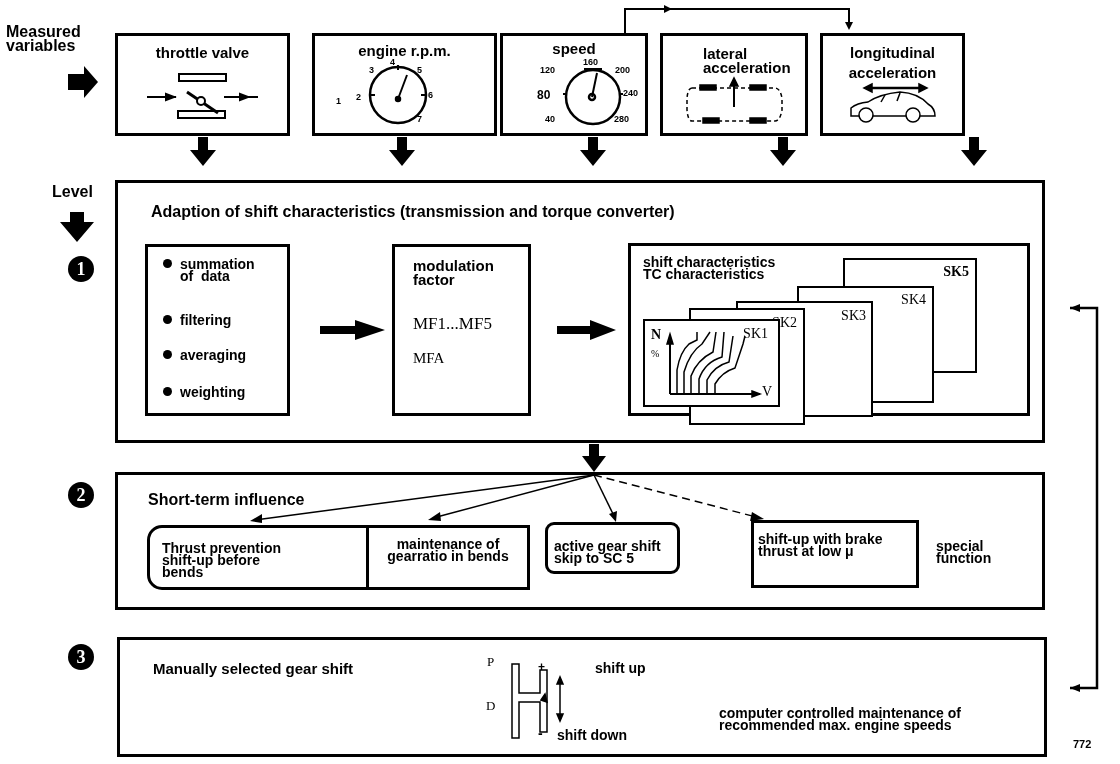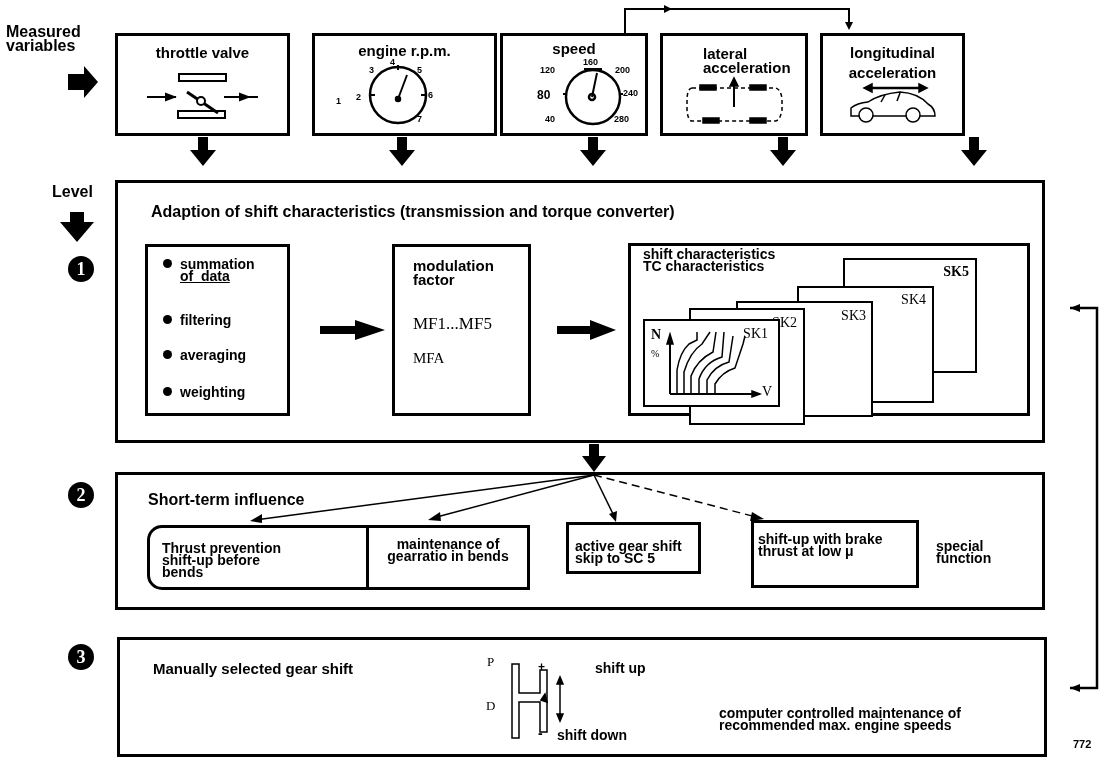--- a/index.html
+++ b/index.html
@@ -54,21 +54,21 @@
 <div class="box" style="left:145px;top:244px;width:145px;height:172px;"></div>
 <div class="box" style="left:392px;top:244px;width:139px;height:172px;">
   <div class="abs bold t15" style="left:18px;top:12px;">
     <div>modulation</div>
     <div>factor</div>
   </div>
   <div class="abs serif" style="left:18px;top:67px;font-size:17px;">MF1...MF5</div>
   <div class="abs serif" style="left:18px;top:103px;font-size:15px;">MFA</div>
 </div>
 <div class="box" style="left:628px;top:243px;width:402px;height:173px;">
-  <div class="abs bold t14" style="left:12px;top:2px;line-height:12px;">
+  <div class="abs bold t14" style="left:12px;top:10px;line-height:12px;">
     <div>shift characteristics</div>
     <div>TC characteristics</div>
   </div>
 </div>
 
 <div class="box" style="left:115px;top:472px;width:930px;height:138px;">
   <div class="abs bold" style="left:30px;top:16px;font-size:16px;">Short-term influence</div>
 </div>
 <div class="box" style="left:147px;top:525px;width:235px;height:65px;border-radius:15px;">
   <div class="abs bold t14" style="left:12px;top:14px;line-height:12px;">
@@ -76,21 +76,21 @@
     <div>shift-up before</div>
     <div>bends</div>
   </div>
 </div>
 <div class="box" style="left:366px;top:525px;width:164px;height:65px;">
   <div class="abs bold t14" style="left:0;right:0;top:10px;line-height:12px;text-align:center;">
     <div>maintenance of</div>
     <div>gearratio in bends</div>
   </div>
 </div>
-<div class="box" style="left:566px;top:522px;width:135px;height:52px;">
+<div class="box" style="left:545px;top:522px;width:135px;height:52px;border-radius:9px;">
   <div class="abs bold t14" style="left:6px;top:15px;line-height:12px;">
     <div>active gear shift</div>
     <div>skip to SC 5</div>
   </div>
 </div>
 <div class="box" style="left:751px;top:520px;width:168px;height:68px;">
   <div class="abs bold t14" style="left:4px;top:10px;line-height:12px;">
     <div>shift-up with brake</div>
     <div>thrust at low μ</div>
   </div>
@@ -117,21 +117,21 @@
 
 <div class="num-circle" style="left:68px;top:256px;">1</div>
 <div class="num-circle" style="left:68px;top:482px;">2</div>
 <div class="num-circle" style="left:68px;top:644px;">3</div>
 
 <div class="abs bold t14" style="left:163px;top:258px;">
   <div class="abs" style="left:0;top:0;width:260px;">
     <span class="abs" style="left:0;top:1px;width:9px;height:9px;border-radius:50%;background:#000;"></span>
     <div style="position:absolute;left:17px;top:0;line-height:12px;">
       <div>summation</div>
-      <div style="white-space:pre;text-decoration:underline;">of  data</div>
+      <div style="white-space:pre;">of  data</div>
     </div>
   </div>
   <div class="abs" style="left:0;top:56px;width:200px;">
     <span class="abs" style="left:0;top:1px;width:9px;height:9px;border-radius:50%;background:#000;"></span>
     <div style="position:absolute;left:17px;top:0;">filtering</div>
   </div>
   <div class="abs" style="left:0;top:91px;width:200px;">
     <span class="abs" style="left:0;top:1px;width:9px;height:9px;border-radius:50%;background:#000;"></span>
     <div style="position:absolute;left:17px;top:0;">averaging</div>
   </div>

